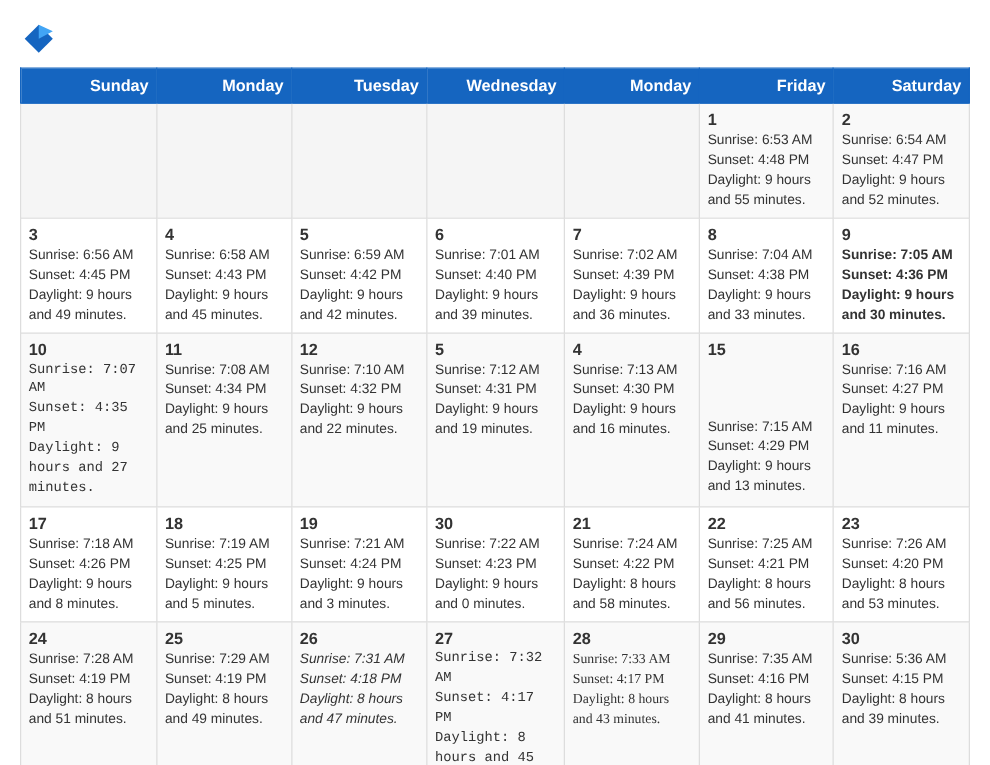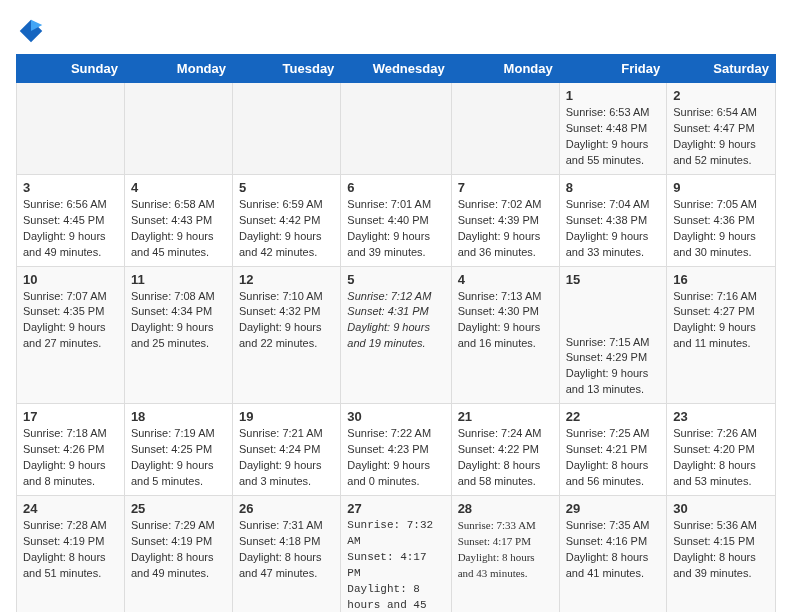--- a/index.html
+++ b/index.html
@@ -174,47 +174,47 @@
 Daylight: 9 hours and 36 minutes.</div>
         </td>
         <td>
           <span class="day-number">8</span>
           <div class="day-info" style="white-space: pre-line;">Sunrise: 7:04 AM
 Sunset: 4:38 PM
 Daylight: 9 hours and 33 minutes.</div>
         </td>
         <td>
           <span class="day-number">9</span>
-          <div class="day-info" style="white-space: pre-line;">Sunrise: 7:05 AM
+          <div class="day-info" style="white-space: pre-line; font-weight: bold;">Sunrise: 7:05 AM
 Sunset: 4:36 PM
 Daylight: 9 hours and 30 minutes.</div>
         </td>
       </tr>
       <tr>
         <td>
           <span class="day-number">10</span>
-          <div class="day-info" style="white-space: pre-line;">Sunrise: 7:07 AM
+          <div class="day-info" style="white-space: pre-line; font-family: Liberation Mono, monospace;">Sunrise: 7:07 AM
 Sunset: 4:35 PM
 Daylight: 9 hours and 27 minutes.</div>
         </td>
         <td>
           <span class="day-number">11</span>
           <div class="day-info" style="white-space: pre-line;">Sunrise: 7:08 AM
 Sunset: 4:34 PM
 Daylight: 9 hours and 25 minutes.</div>
         </td>
         <td>
           <span class="day-number">12</span>
           <div class="day-info" style="white-space: pre-line;">Sunrise: 7:10 AM
 Sunset: 4:32 PM
 Daylight: 9 hours and 22 minutes.</div>
         </td>
         <td>
           <span class="day-number">5</span>
-          <div class="day-info" style="white-space: pre-line; font-style: italic;">Sunrise: 7:12 AM
+          <div class="day-info" style="white-space: pre-line;">Sunrise: 7:12 AM
 Sunset: 4:31 PM
 Daylight: 9 hours and 19 minutes.</div>
         </td>
         <td>
           <span class="day-number">4</span>
           <div class="day-info" style="white-space: pre-line;">Sunrise: 7:13 AM
 Sunset: 4:30 PM
 Daylight: 9 hours and 16 minutes.</div>
         </td>
         <td>
@@ -282,21 +282,21 @@
 Daylight: 8 hours and 51 minutes.</div>
         </td>
         <td>
           <span class="day-number">25</span>
           <div class="day-info" style="white-space: pre-line;">Sunrise: 7:29 AM
 Sunset: 4:19 PM
 Daylight: 8 hours and 49 minutes.</div>
         </td>
         <td>
           <span class="day-number">26</span>
-          <div class="day-info" style="white-space: pre-line;">Sunrise: 7:31 AM
+          <div class="day-info" style="white-space: pre-line; font-style: italic;">Sunrise: 7:31 AM
 Sunset: 4:18 PM
 Daylight: 8 hours and 47 minutes.</div>
         </td>
         <td>
           <span class="day-number">27</span>
           <div class="day-info" style="white-space: pre-line; font-family: Liberation Mono, monospace;">Sunrise: 7:32 AM
 Sunset: 4:17 PM
 Daylight: 8 hours and 45 minutes.</div>
         </td>
         <td>

